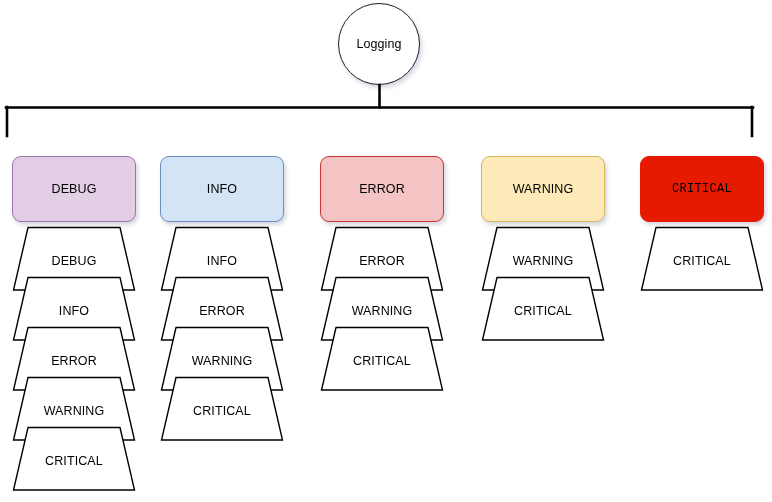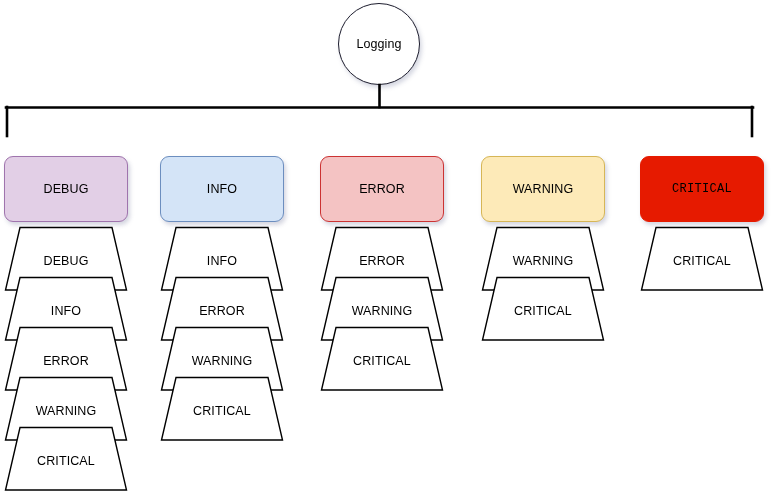--- a/index.html
+++ b/index.html
@@ -132,21 +132,21 @@
   <svg class="connector-svg" viewBox="0 0 772 160" preserveAspectRatio="none">
     <g fill="none" stroke="#000000" stroke-width="2.6" stroke-linecap="square">
       <line x1="379.5" y1="85" x2="379.5" y2="107"></line>
       <line x1="6" y1="107.5" x2="753" y2="107.5"></line>
       <line x1="7" y1="107" x2="7" y2="136"></line>
       <line x1="752" y1="107" x2="752" y2="136"></line>
     </g>
   </svg>
 
   <div id="columns-host">
-      <div class="column" style="left: 4px;">
+      <div class="column" style="left: 12px;">
         <div class="level-header" style="background: rgb(226, 207, 230); border: 1.4px solid rgb(159, 116, 173); color: rgb(0, 0, 0);">
           <span class="header-label">DEBUG</span>
         </div>
         <div class="trap-stack" style="height: 265px;">
           <div class="trap-item" style="top: 0px; z-index: 1;">
             <svg width="124" height="70" viewBox="0 0 124 70">
               <polygon points="16,1.5 108,1.5 122.5,64 1.5,64" fill="#ffffff" stroke="#000000" stroke-width="1.4" stroke-linejoin="miter"></polygon>
             </svg>
             <span class="trap-label">DEBUG</span>
           </div>

